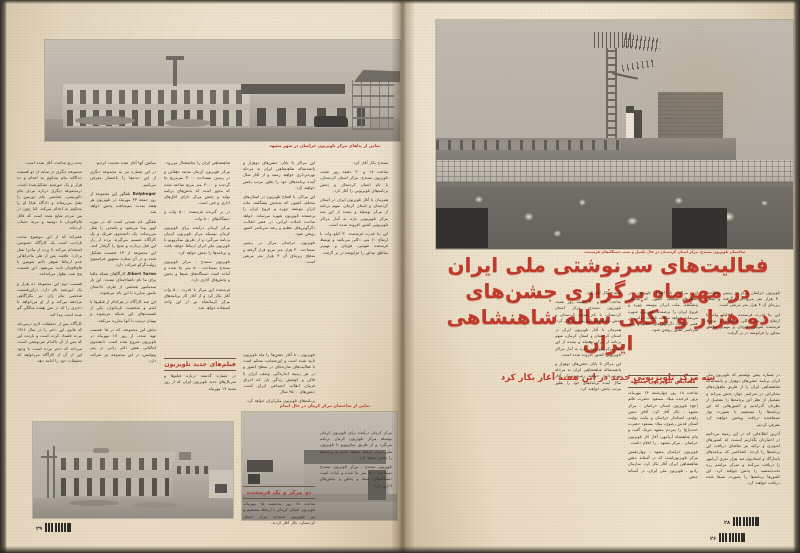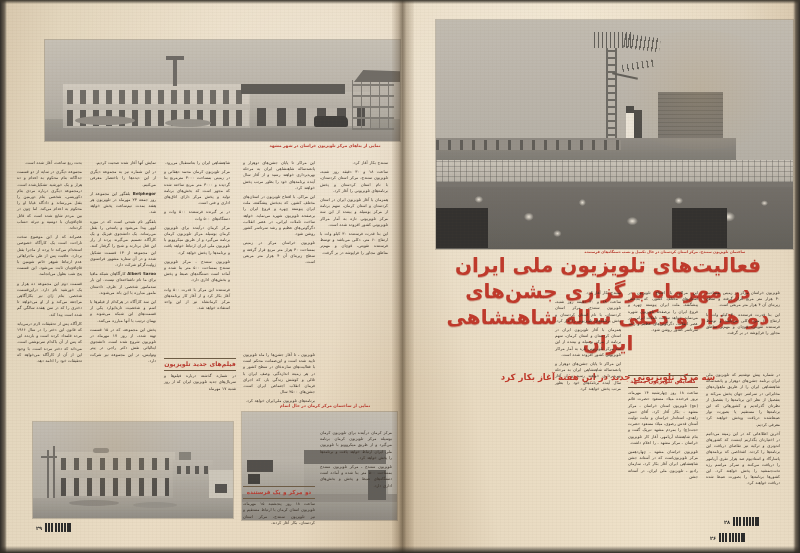--- a/index.html
+++ b/index.html
@@ -197,21 +197,21 @@
           radial-gradient(5px 4px at 92% 26%,#ded8cb,transparent 70%),
           radial-gradient(6px 5px at 34% 75%,#ddd7ca,transparent 70%),
           linear-gradient(180deg,#6f685b,#5f584c);"></div>
 
     <div style="position:absolute;left:0;top:188px;width:52px;height:40px;background:#2c2822;"></div>
     <div style="position:absolute;left:236px;top:188px;width:55px;height:40px;background:#2c2822;"></div>
   </div>
   <div class="cap-red" style="left:540px;top:250px;width:250px;font-size:3.6px;">ساختمان تلویزیون سنندج، مرکز استان کردستان در حال تکمیل و نصب دستگاه‌های فرستنده</div>
 
   <div id="headline">
-    <div class="l">فعالیت‌های تلویزیون ملی ایران</div>
+    <div class="l">فعالیت‌های سرنوشتی ملی ایران</div>
     <div class="l">در مهرماه برگزاری جشن‌های</div>
     <div class="l">دو هزار و دکلی ساله شاهنشاهی ایران</div>
     <div class="kicker">سه مرکز تلویزیونی جدید در این هفته آغاز بکار کرد</div>
   </div>
 
   <div class="col" style="left:17px;top:160px;width:65px;height:215px;">
     <p>بحث ربع ساعت، آغاز شده است.</p>
     <p>مجموعه دیگری در سایه از دو قسمت جداگانه بنام محکوم به اعدام و ده هزار و یک خورشید تشکیل‌شده است. درمجموعه دیگری درباره مردی بنام دکوریسی، شخصی بنام دورمین را بقتل می‌رساند و دادگاه غیابا او را محکوم به اعدام می‌کند. اما چون در بین مردم شایع شده است که قاتل قاچاقچیان با دوسیه و تبرئه حساب کرده‌اند.</p>
     <p>عصرانه که از این موضوع سخت ناراحت است یک کارآگاه خصوصی استخدام می‌کند تا پرده از ماجرا بقتل بردارد. عاقبت پس از طی ماجراهائی عدم ارتباط شوهر خانم شومین با قاچاقچیان ثابت می‌شود. این قسمت پنج شب بطول می‌انجامد.</p>
     <p>قسمت دوم این مجموعه ده هزار و یک خورشید نام دارد. دراین‌قسمت شخصی بنام ژان نیز بکارآگاهی مراجعه می‌کند و از او می‌خواهد تا دختری را که در سن هفده سالگی گم شده است پیدا کند.</p>

